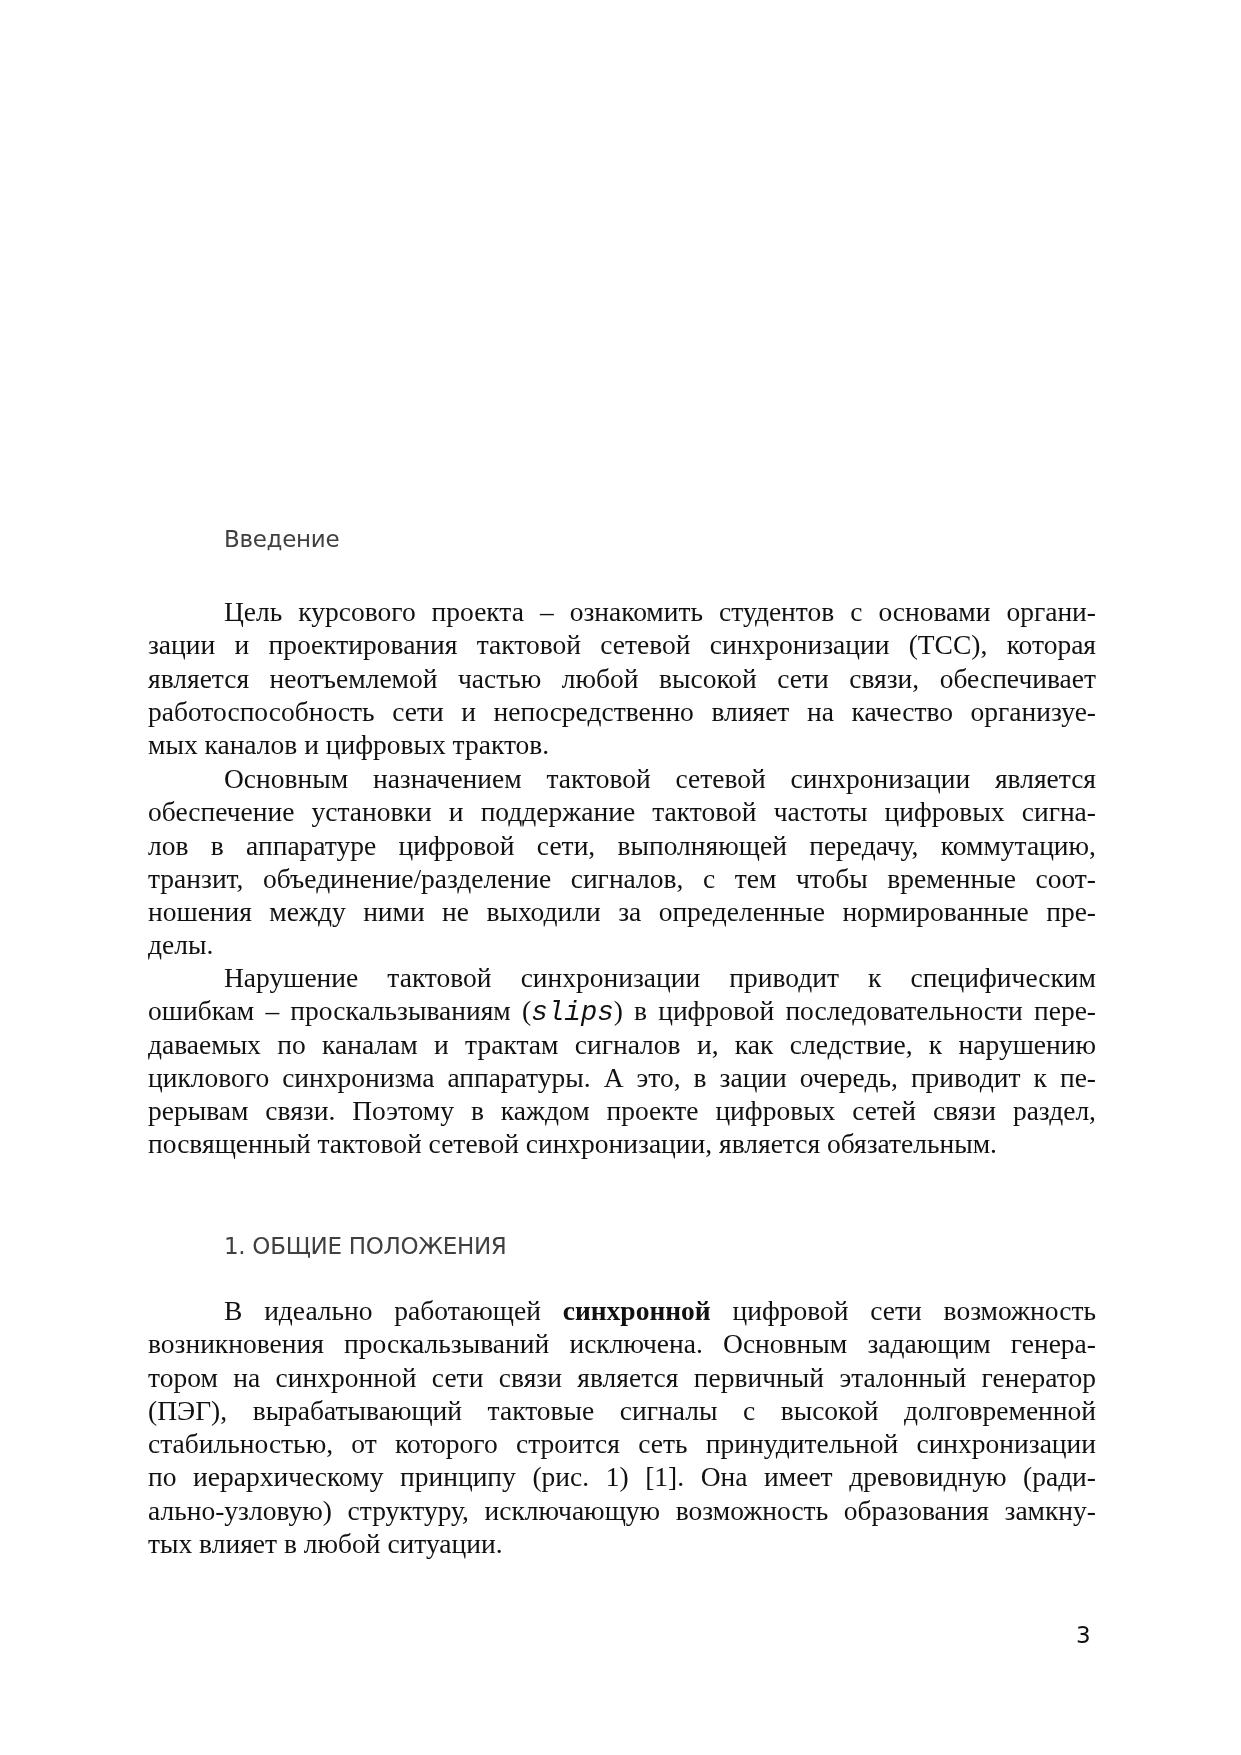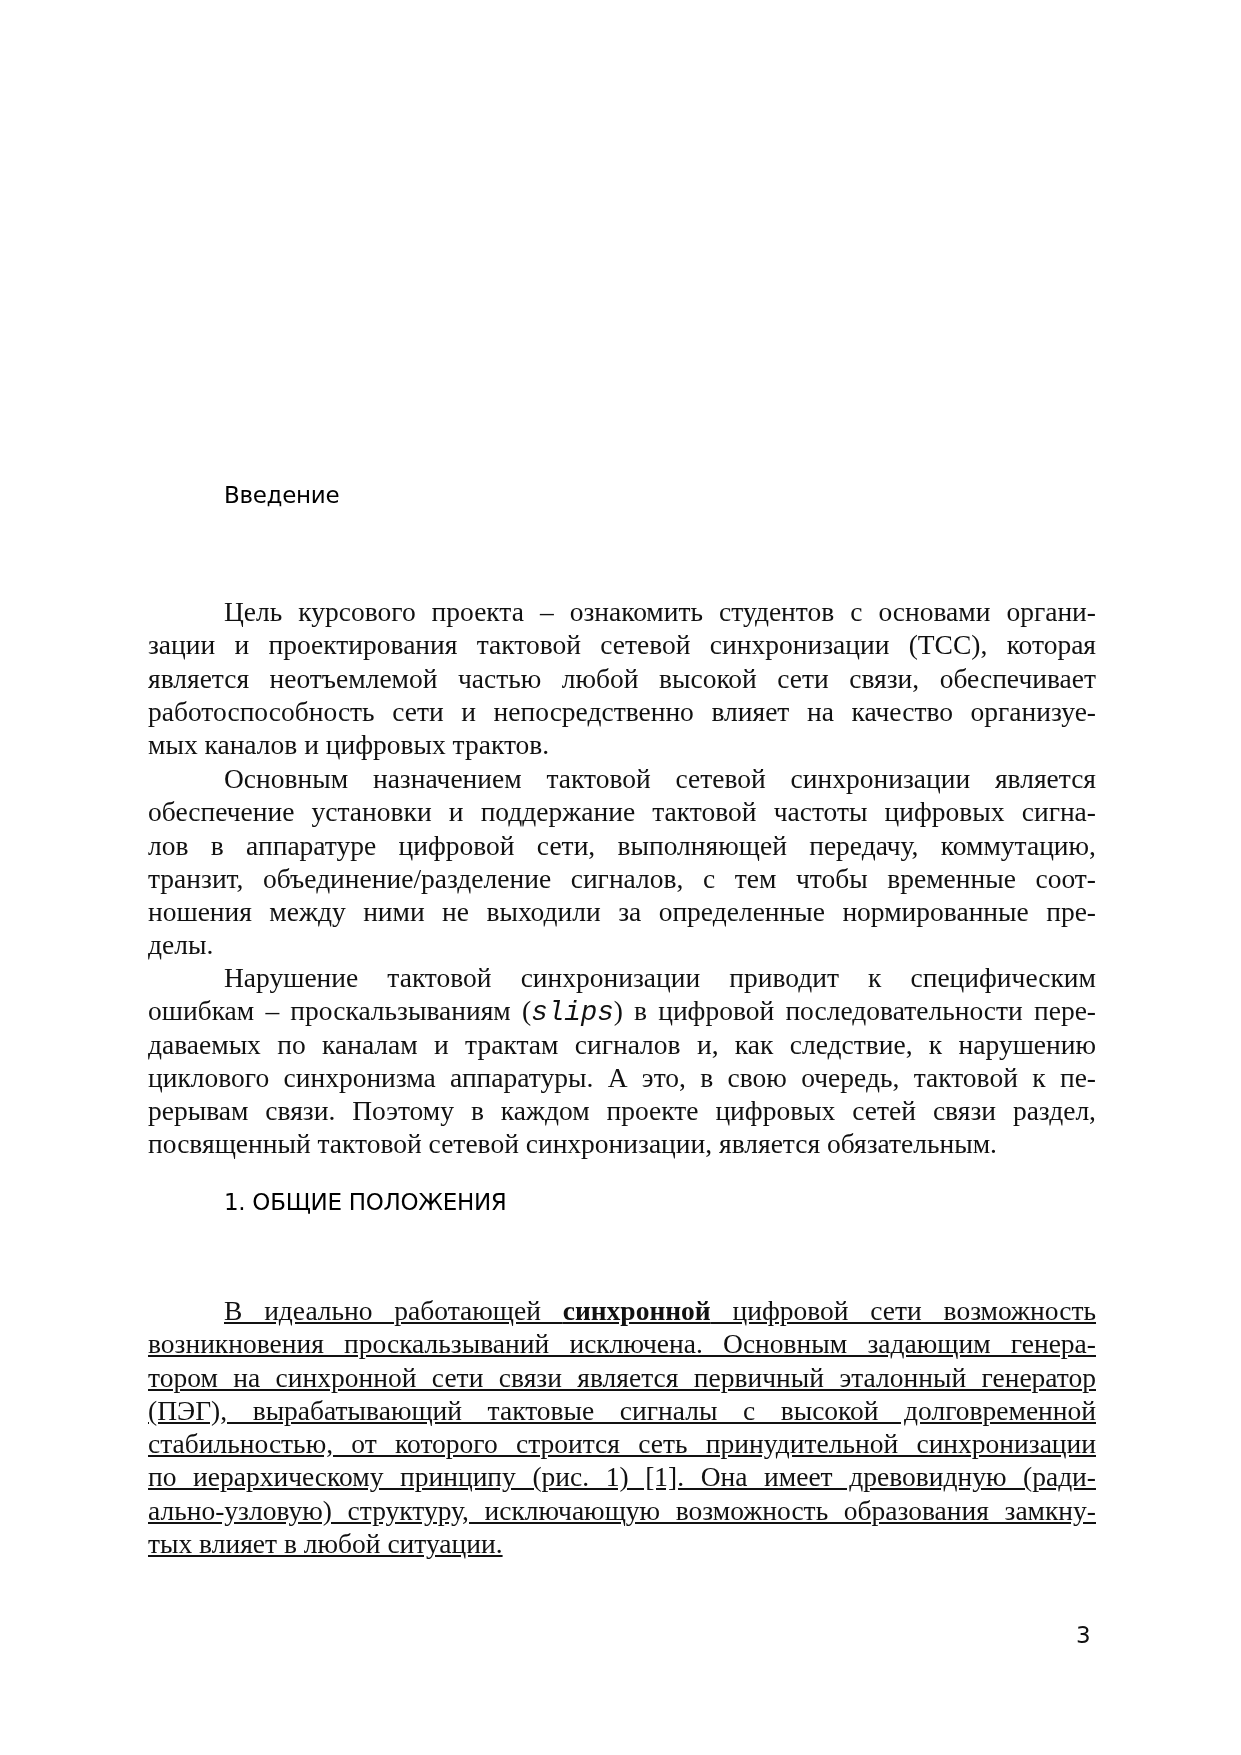--- a/index.html
+++ b/index.html
@@ -1,28 +1,28 @@
 <!DOCTYPE html>
 <html><head>
 <meta charset="utf-8">
 <style>
   html, body { margin: 0; padding: 0; background: #ffffff; }
   body { width: 1241px; height: 1755px; position: relative; overflow: hidden; color: #111; }
   .page { position: absolute; left: 0; top: 0; width: 1241px; height: 1755px; }
-  .heading { position: absolute; left: 224px; font-family: "DejaVu Sans", sans-serif; font-size: 23px; color: #000000; letter-spacing: -0.3px; }
+  .heading { position: absolute; left: 224px; font-family: "DejaVu Sans", sans-serif; font-size: 23px; color: #404040; letter-spacing: -0.3px; margin-top: 44px; }
   .h-intro { top: 482px; }
   .h-sec1 { top: 1189px; }
   .para { position: absolute; left: 148px; width: 948px; font-family: "Liberation Serif", serif; font-size: 27.5px; line-height: 33.3px; margin-top: 48px; }
   .line { display: block; height: 33.3px; white-space: nowrap; text-align: justify; text-align-last: justify; transform-origin: left center; }
   .line.last { text-align-last: left; }
   .line.indent { padding-left: 76px; }
   .p1 { top: 547px; }
   .p2 { top: 714px; }
   .p3 { top: 913px; }
-  .p4 { top: 1246px; text-decoration: underline; }
+  .p4 { top: 1246px; }
   .pagenum { position: absolute; left: 1076px; top: 1622px; font-family: "DejaVu Sans", sans-serif; font-size: 23px; color: #111; }
   b { font-weight: bold; }
   i { font-style: italic; font-family: Liberation Mono, monospace; }
 </style>
 </head>
 <body>
 
 <div class="page">
 
   <div class="heading h-intro">Введение</div>
@@ -41,21 +41,21 @@
     <span class="line">лов в аппаратуре цифровой сети, выполняющей передачу, коммутацию,</span>
     <span class="line">транзит, объединение/разделение сигналов, с тем чтобы временные соот-</span>
     <span class="line">ношения между ними не выходили за определенные нормированные пре-</span>
     <span class="line last">делы.</span>
   </div>
 
   <div class="para p3">
     <span class="line indent">Нарушение тактовой синхронизации приводит к специфическим</span>
     <span class="line"><span>ошибкам – проскальзываниям (</span><i>slips</i><span>) в цифровой последовательности пере-</span></span>
     <span class="line">даваемых по каналам и трактам сигналов и, как следствие, к нарушению</span>
-    <span class="line">циклового синхронизма аппаратуры. А это, в свою очередь, тактовой к пе-</span>
+    <span class="line">циклового синхронизма аппаратуры. А это, в зации очередь, приводит к пе-</span>
     <span class="line">рерывам связи. Поэтому в каждом проекте цифровых сетей связи раздел,</span>
     <span class="line last">посвященный тактовой сетевой синхронизации, является обязательным.</span>
   </div>
 
   <div class="heading h-sec1">1. ОБЩИЕ ПОЛОЖЕНИЯ</div>
 
   <div class="para p4">
     <span class="line indent"><span>В идеально работающей </span><b>синхронной</b><span> цифровой сети возможность</span></span>
     <span class="line">возникновения проскальзываний исключена. Основным задающим генера-</span>
     <span class="line">тором на синхронной сети связи является первичный эталонный генератор</span>

